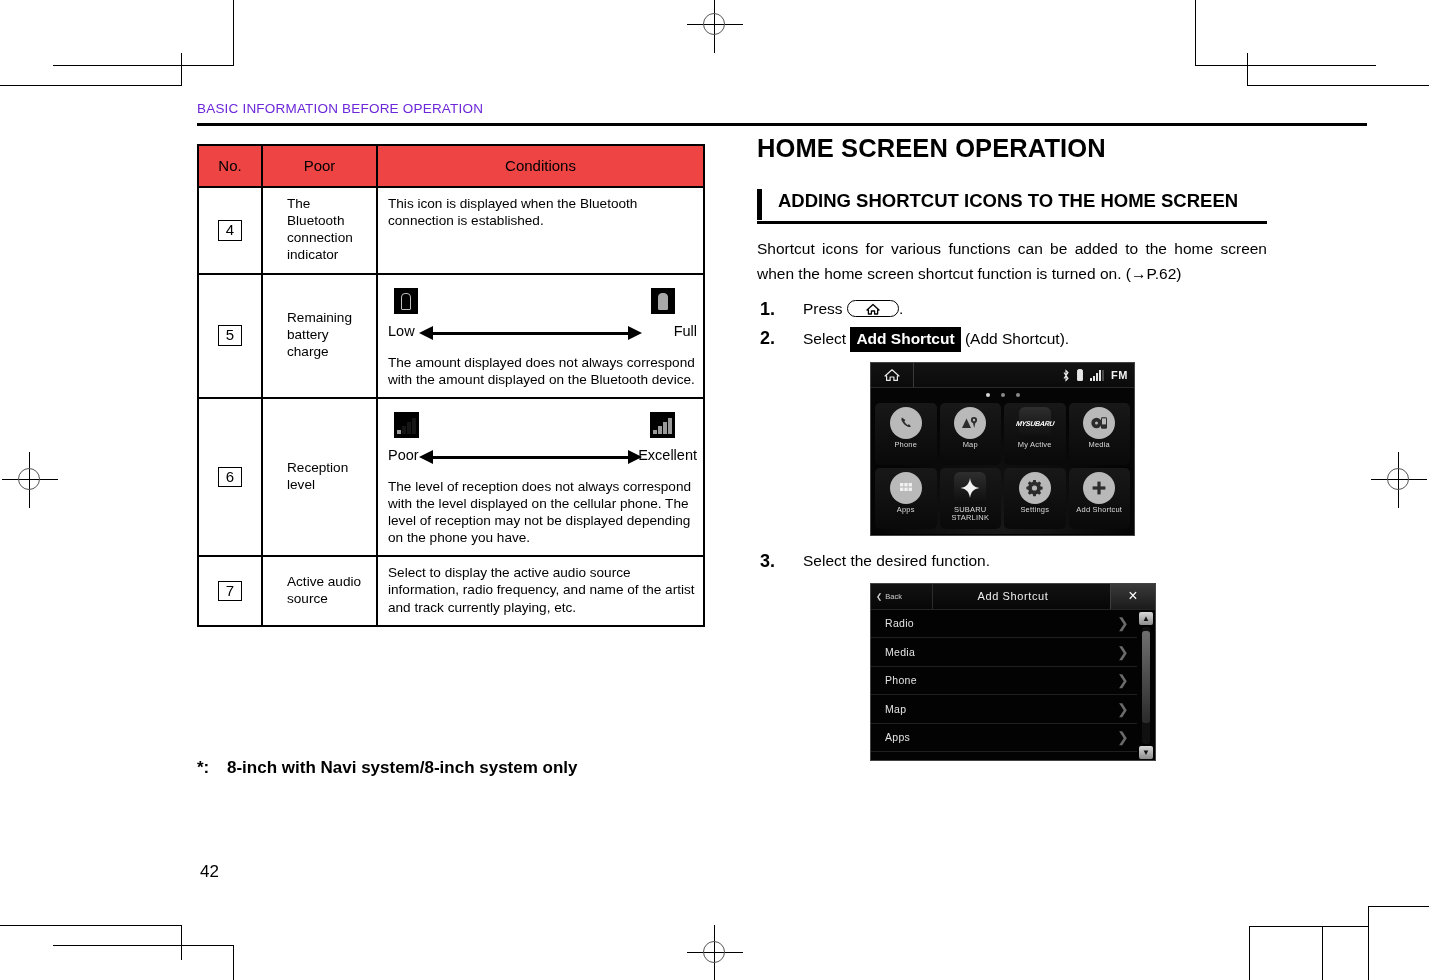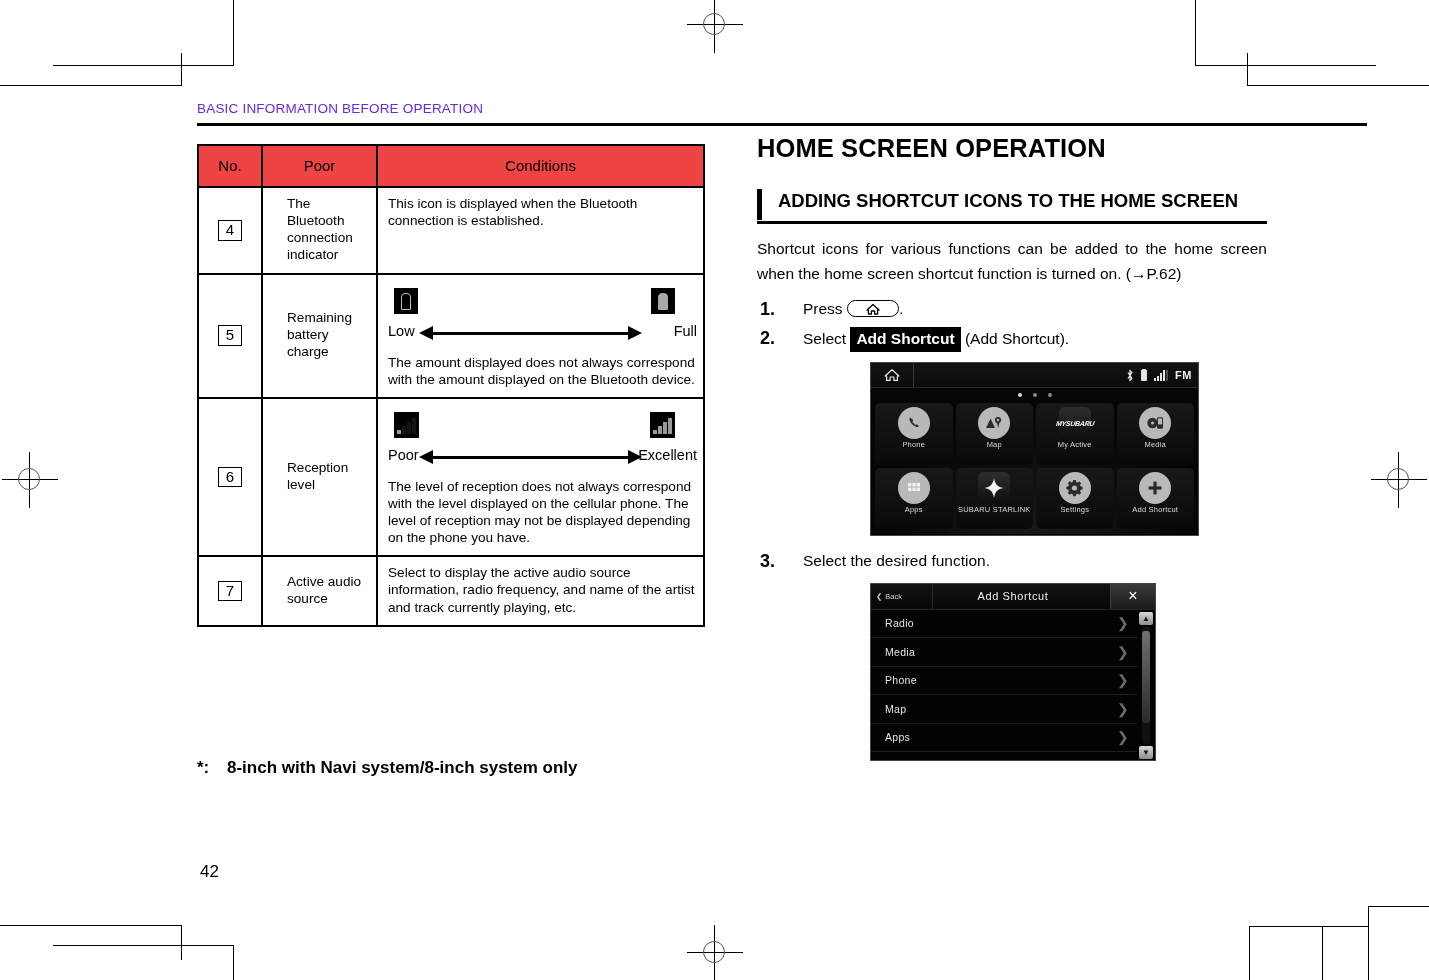--- a/index.html
+++ b/index.html
@@ -292,21 +292,21 @@
 
   
   .screenshot {
     margin: 10px 0 14px 113px;
     border: 1px solid #444;
     box-sizing: border-box;
     background: #000;
     position: relative;
     overflow: hidden;
   }
-  .screenshot.home { width: 329px; height: 174px; }
+  .screenshot.home { width: 265px; height: 174px; }
   .screenshot.list { width: 286px; height: 178px; }
 
   
   .hs-status {
     height: 24px;
     background: linear-gradient(180deg,#131313 0%, #0b0b0b 100%);
     border-bottom: 1px solid #2a2a2a;
     position: relative;
     display: flex;
     align-items: center;

